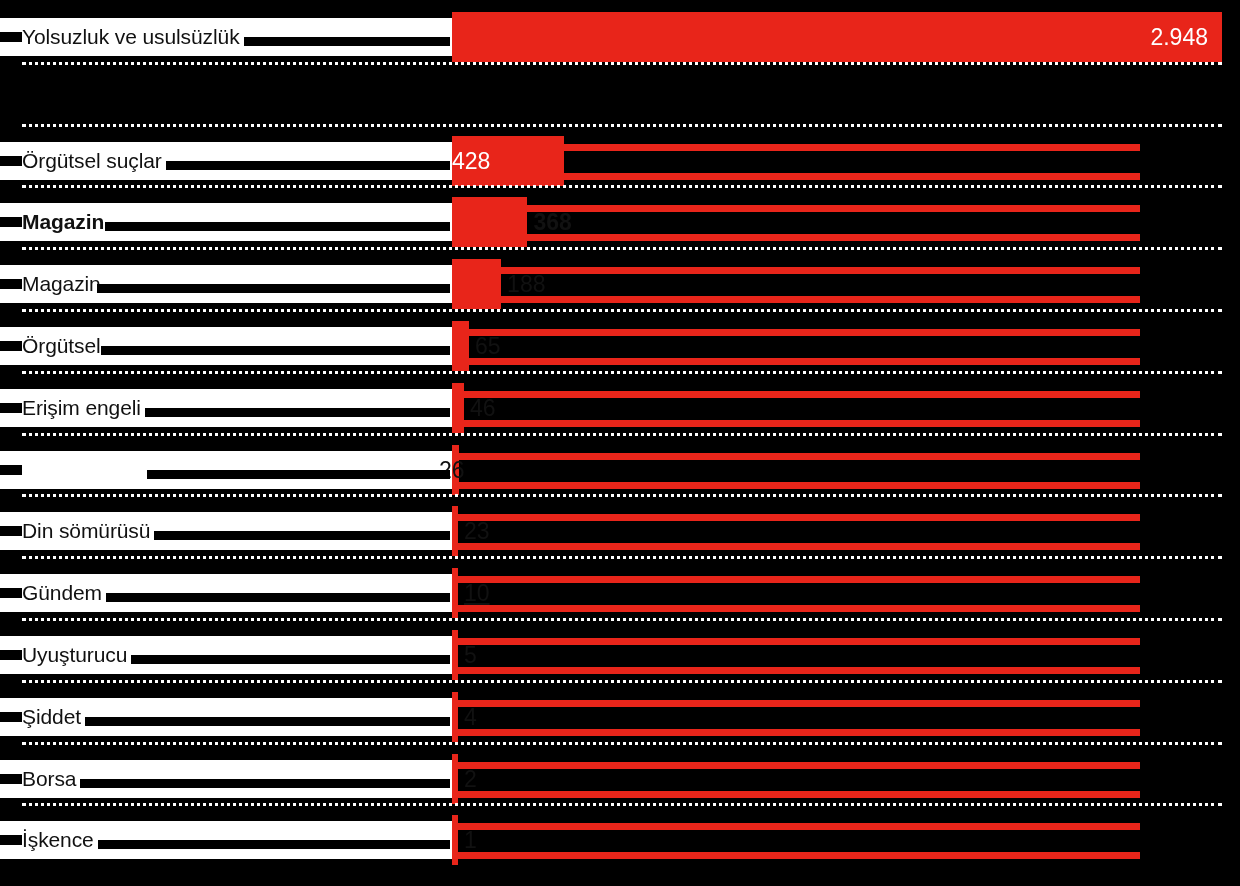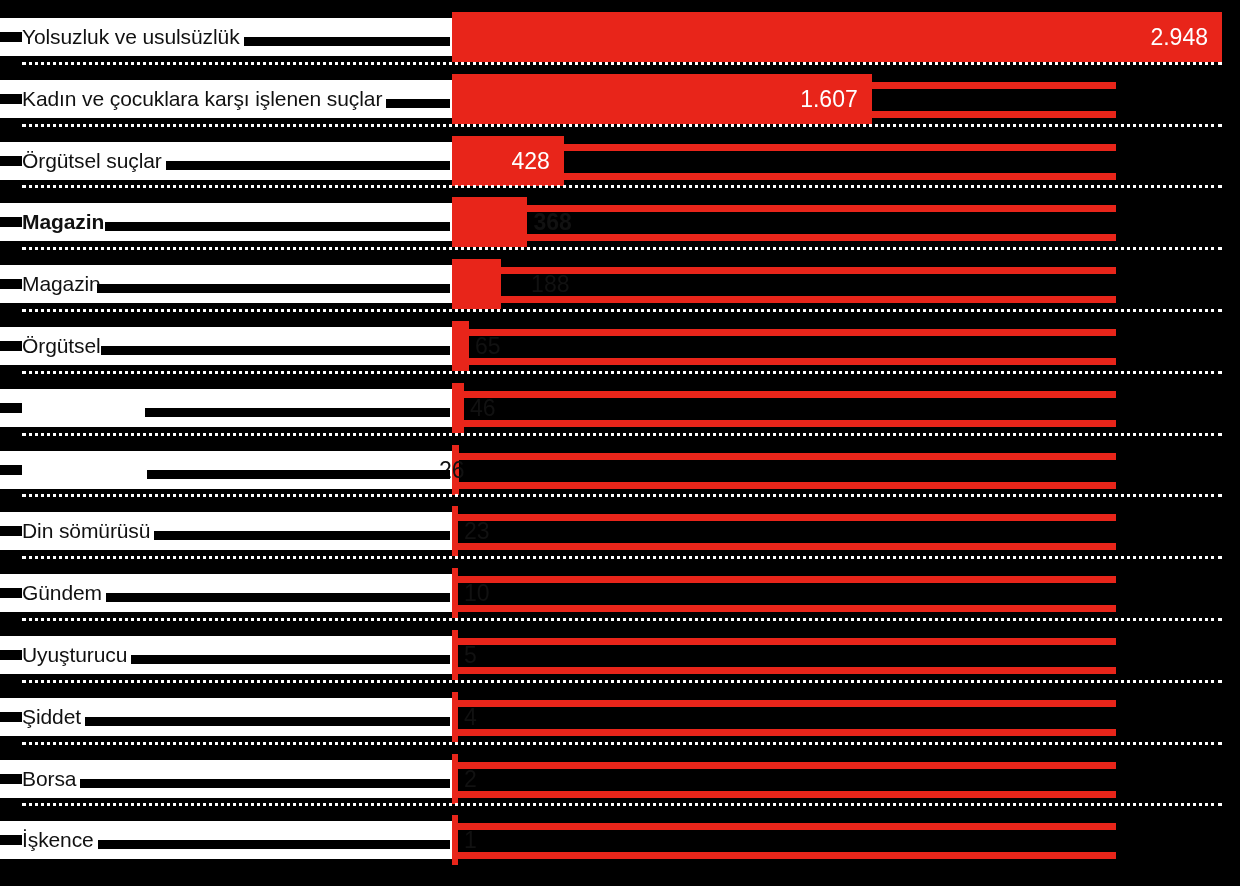--- a/index.html
+++ b/index.html
@@ -17,20 +17,21 @@
     height: 886px;
     background: #000000;
     overflow: hidden;
   }
   
   .row {
     position: absolute;
     left: 0;
     width: 1116px;
     height: 62px;
+    padding-left: 24px;
   }
   
   .label-band {
     position: absolute;
     left: 0;
     top: 12px;
     height: 38px;
     width: 452px;
     background: #ffffff;
   }
@@ -108,75 +109,67 @@
     <div class="row" style="top: 6px;">
       <div class="stripe t1"></div>
       <div class="stripe t2"></div>
       <div class="label-band"></div>
       <div class="row-tick"></div>
       <div class="cat-label">Yolsuzluk ve usulsüzlük</div>
       <div class="bar" style="width: 770px;"></div>
       <div class="bar-value" style="left: 452px; width: 756px; text-align: right;">2.948</div>
     </div>
     <div class="sep" style="top: 61.8px;"></div>
-    <div class="row" style="top: 67.8px;">
-      <div class="stripe t1"></div>
-      <div class="stripe t2"></div>
-      <div class="label-band"></div>
-      <div class="row-tick"></div>
-      <div class="cat-label">Kadın ve çocuklara karşı işlenen suçlar</div>
-      <div class="bar" style="width: 419.739px;"></div>
-      <div class="bar-value" style="left: 452px; width: 405.739px; text-align: right;">1.607</div>
-    </div>
     <div class="sep" style="top: 123.6px;"></div>
     <div class="row" style="top: 129.6px;">
       <div class="stripe t1"></div>
       <div class="stripe t2"></div>
       <div class="label-band"></div>
       <div class="row-tick"></div>
       <div class="cat-label">Örgütsel suçlar</div>
       <div class="bar" style="width: 111.791px;"></div>
-      <div class="bar-value" style="left: 452px; width: 97.791px; text-align: right;">428</div>
+      <div class="bar-value" style="left: 452px; width: 97.791px; ">428</div>
     </div>
     <div class="sep" style="top: 185.4px;"></div>
     <div class="row" style="top: 191.4px; font-weight: bold;">
       <div class="stripe t1"></div>
       <div class="stripe t2"></div>
       <div class="label-band"></div>
       <div class="row-tick"></div>
       <div class="cat-label">Magazin</div>
       <div class="bar" style="width: 75.4851px;"></div>
       <div class="bar-value outside" style="left: 533.485px;">368</div>
     </div>
     <div class="sep" style="top: 247.2px;"></div>
     <div class="row" style="top: 253.2px;">
       <div class="stripe t1"></div>
       <div class="stripe t2"></div>
       <div class="label-band"></div>
       <div class="row-tick"></div>
       <div class="cat-label">Magazin</div>
       <div class="bar" style="width: 49.1045px;"></div>
-      <div class="bar-value outside" style="left: 507.104px; margin-left: 24px;">188</div>
+      <div class="bar-value outside" style="left: 507.104px;">188</div>
     </div>
     <div class="sep" style="top: 309px;"></div>
     <div class="row" style="top: 315px;">
       <div class="stripe t1"></div>
       <div class="stripe t2"></div>
       <div class="label-band"></div>
       <div class="row-tick"></div>
       <div class="cat-label">Örgütsel</div>
       <div class="bar" style="width: 16.9776px;"></div>
       <div class="bar-value outside" style="left: 474.978px;">65</div>
     </div>
     <div class="sep" style="top: 370.8px;"></div>
     <div class="row" style="top: 376.8px;">
       <div class="stripe t1"></div>
       <div class="stripe t2"></div>
       <div class="label-band"></div>
       <div class="row-tick"></div>
+      <div class="cat-label">Erişim engeli</div>
       <div class="bar" style="width: 12.0149px;"></div>
       <div class="bar-value outside" style="left: 470.015px;">46</div>
     </div>
     <div class="sep" style="top: 432.6px;"></div>
     <div class="row" style="top: 438.6px;">
       <div class="stripe t1"></div>
       <div class="stripe t2"></div>
       <div class="label-band"></div>
       <div class="row-tick"></div>
       <div class="bar" style="width: 6.79104px;"></div>
@@ -193,21 +186,21 @@
       <div class="bar-value outside" style="left: 464.007px;">23</div>
     </div>
     <div class="sep" style="top: 556.2px;"></div>
     <div class="row" style="top: 562.2px;">
       <div class="stripe t1"></div>
       <div class="stripe t2"></div>
       <div class="label-band"></div>
       <div class="row-tick"></div>
       <div class="cat-label">Gündem</div>
       <div class="bar" style="width: 6px;"></div>
-      <div class="bar-value outside" style="left: 464px;">10</div>
+      <div class="bar-value outside" style="left: 464px; text-decoration: underline;">10</div>
     </div>
     <div class="sep" style="top: 618px;"></div>
     <div class="row" style="top: 624px;">
       <div class="stripe t1"></div>
       <div class="stripe t2"></div>
       <div class="label-band"></div>
       <div class="row-tick"></div>
       <div class="cat-label">Uyuşturucu</div>
       <div class="bar" style="width: 6px;"></div>
       <div class="bar-value outside" style="left: 464px;">5</div>

